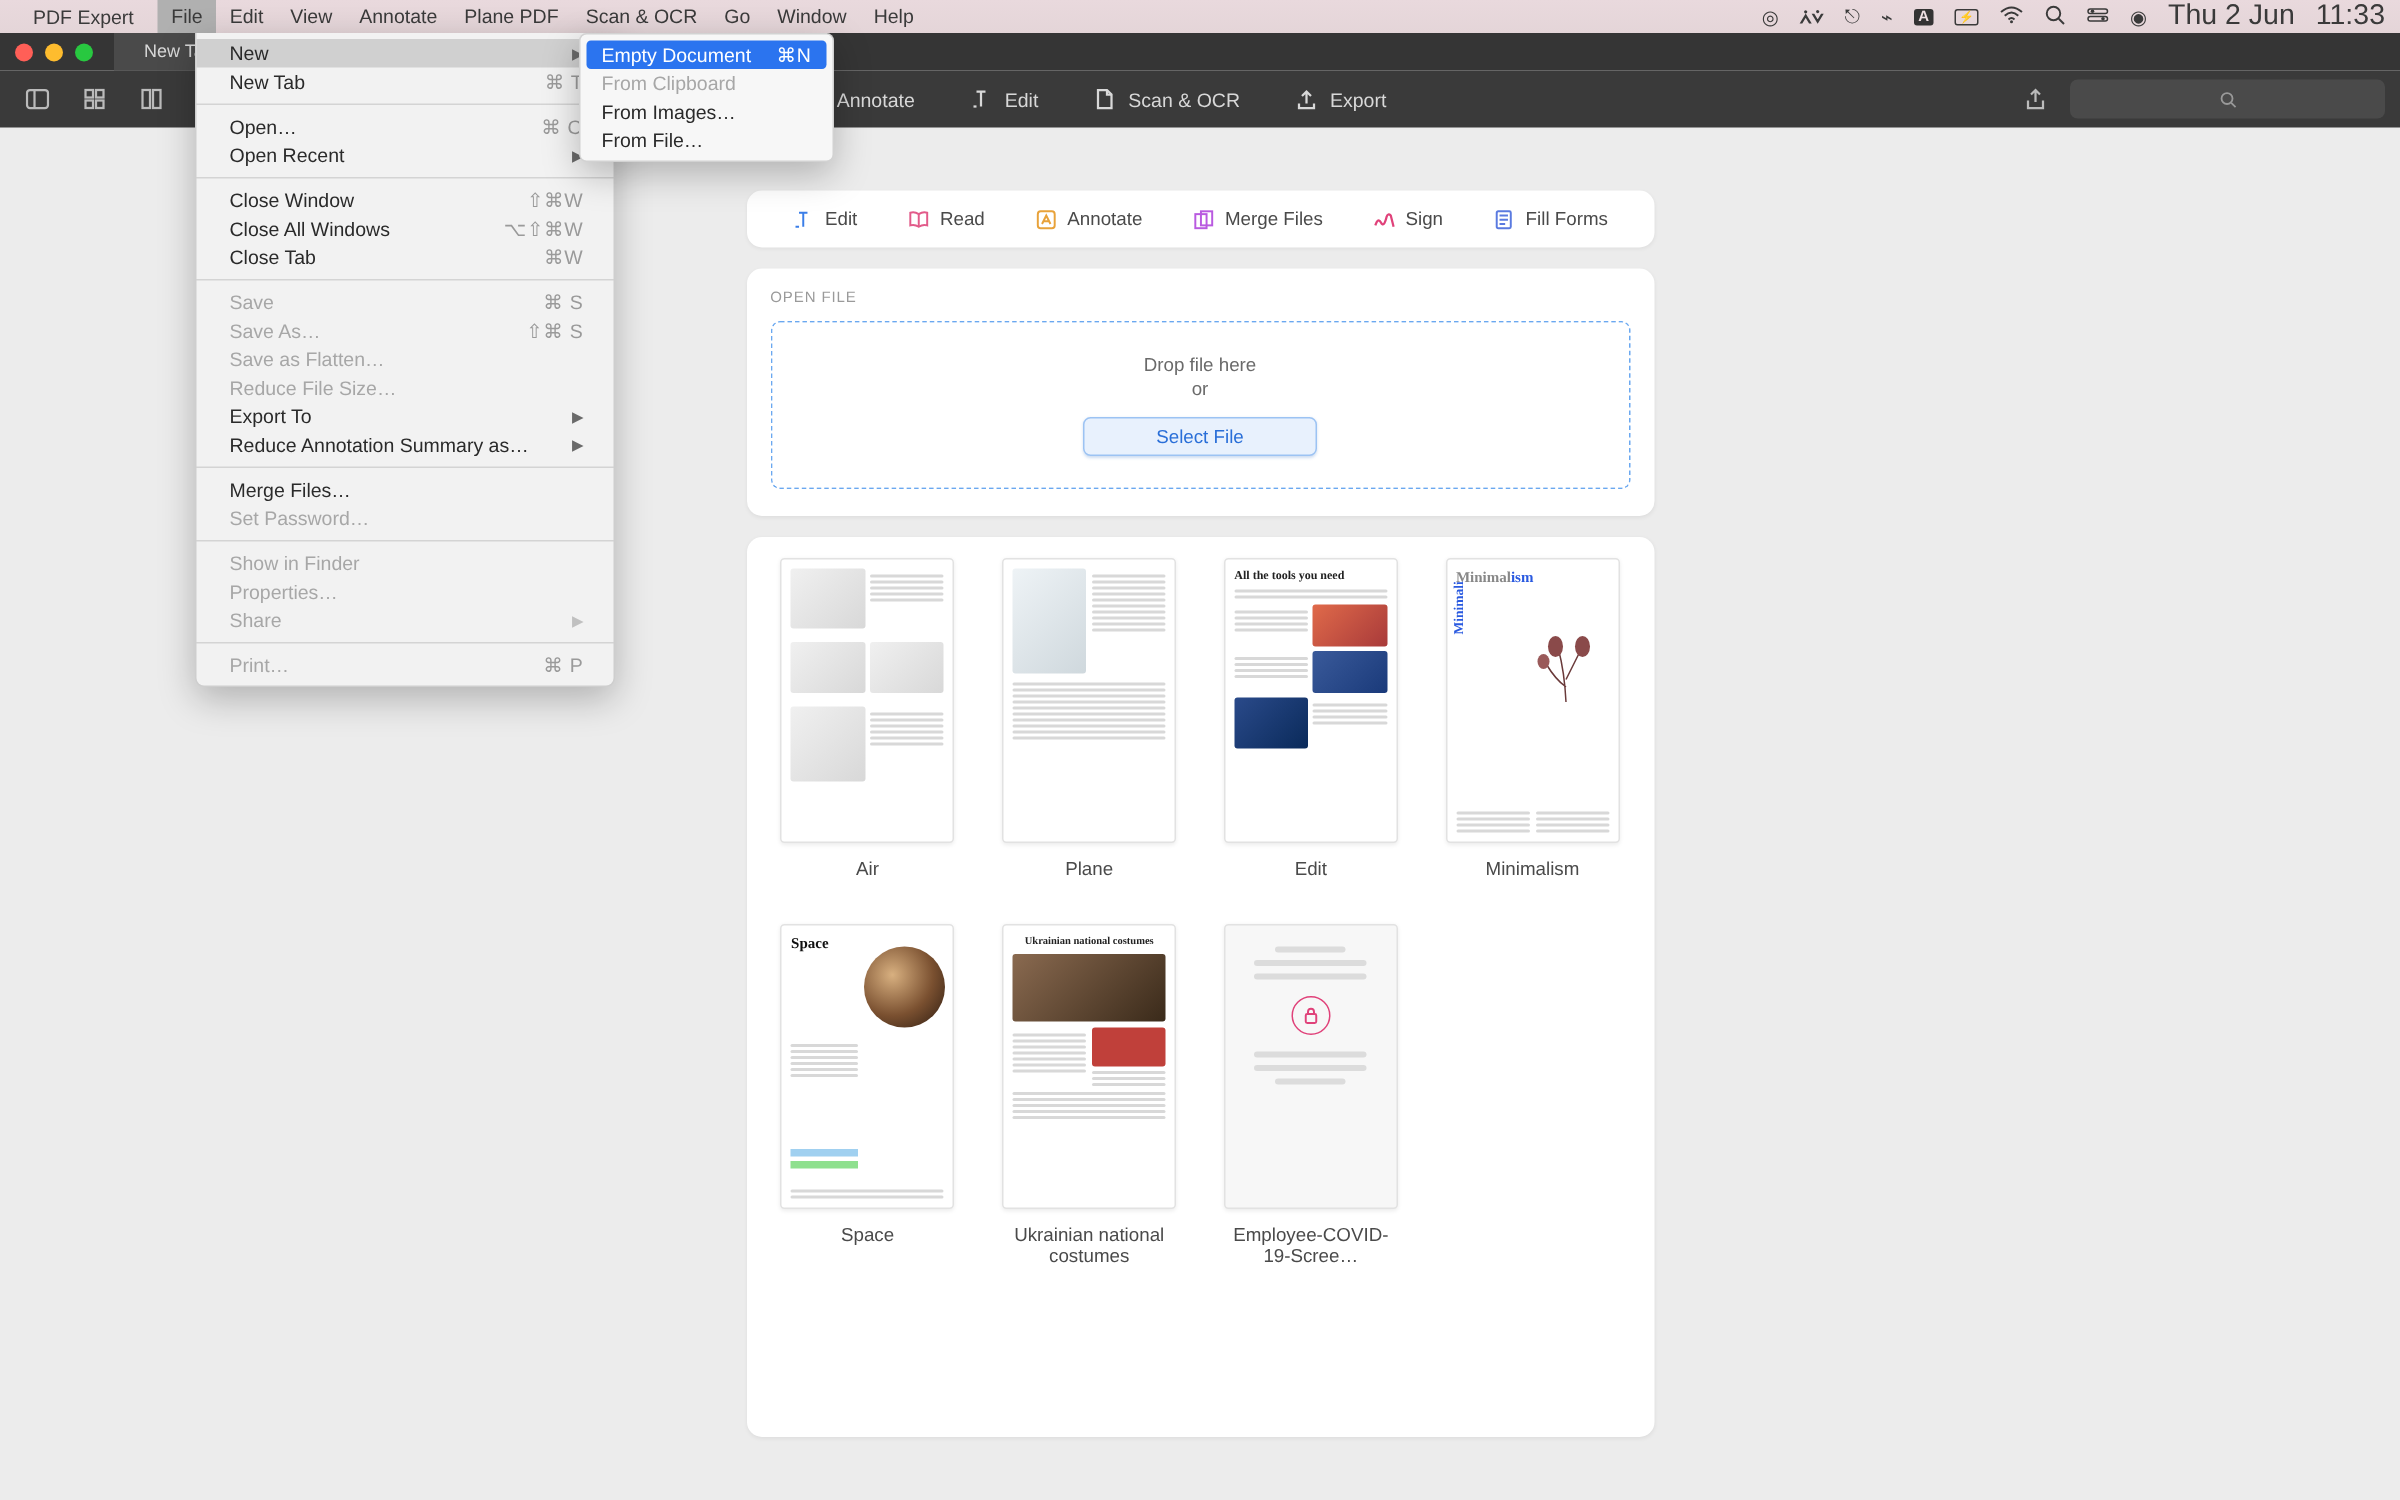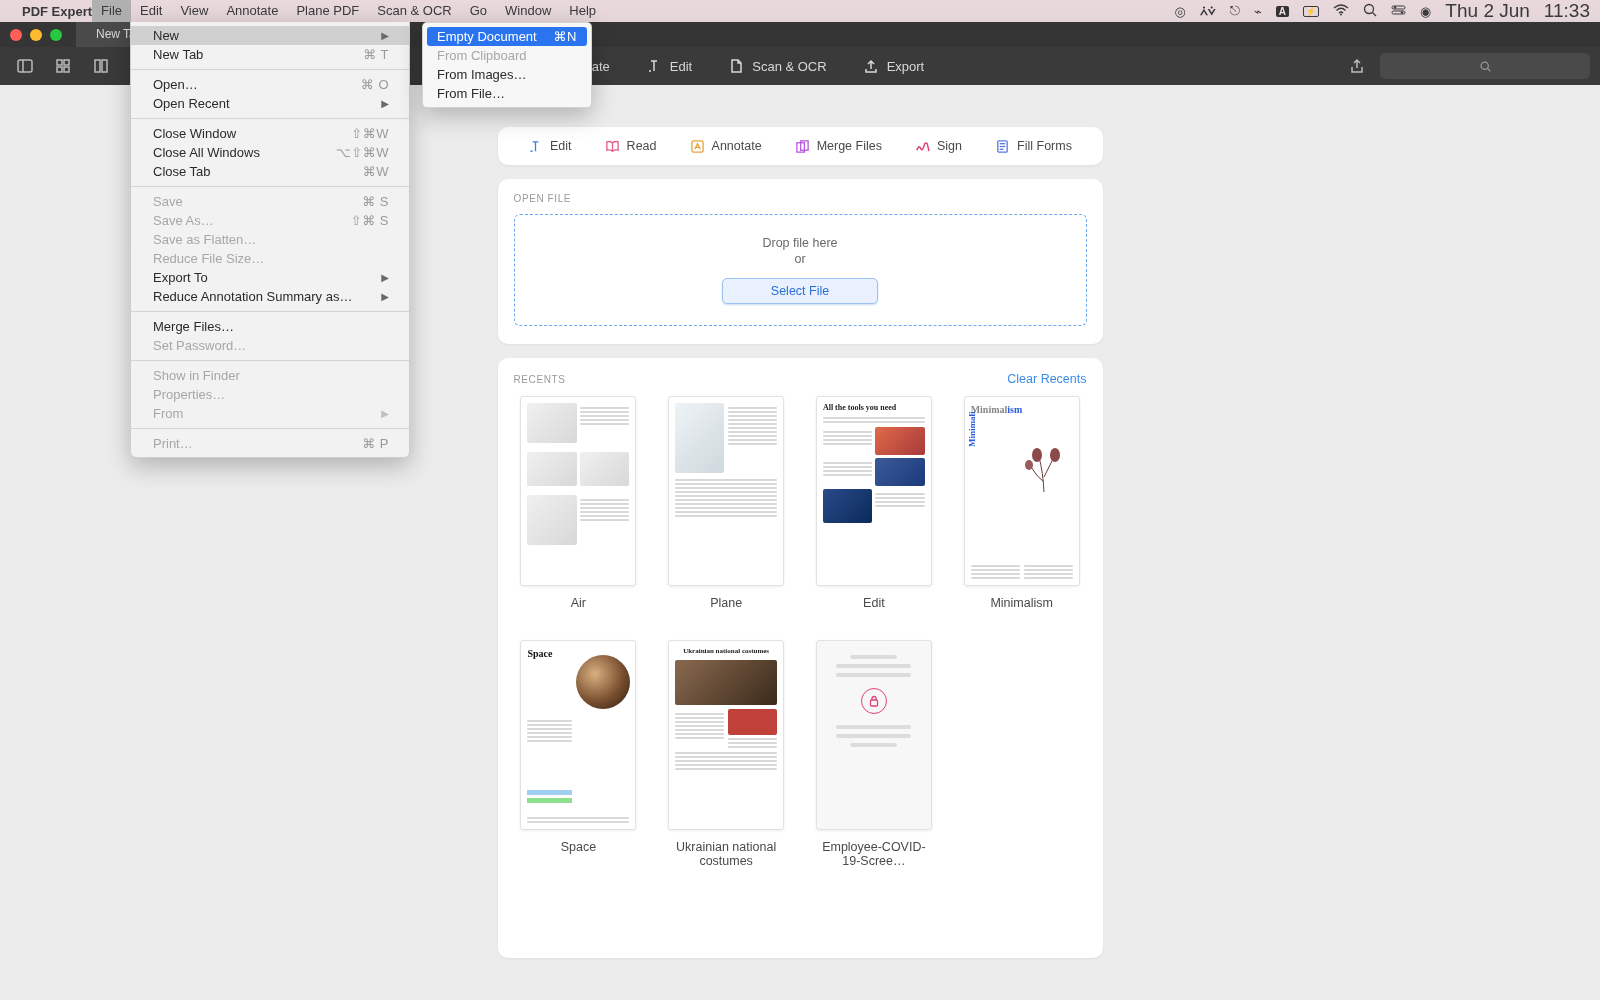--- a/index.html
+++ b/index.html
@@ -1,38 +1,38 @@
 <!DOCTYPE html>
 <html><head>
 <meta charset="utf-8">
 <style>
 * { margin: 0; padding: 0; box-sizing: border-box; }
 body { font-family: -apple-system, BlinkMacSystemFont, "Helvetica Neue", sans-serif; background: #ececec; width: 1600px; height: 1000px; overflow: hidden; font-size: 13px; color: #333; -webkit-font-smoothing: antialiased; }
 
 
 .menubar { height: 22px; background: linear-gradient(#e9d9dd, #e4d5d8); display: flex; align-items: center; padding: 0 10px; font-size: 13px; color: #3a3a3a; position: relative; z-index: 100; }
 .menubar .apple { margin-right: 12px; font-size: 15px; }
-.menubar .app-name { font-weight: 700; margin-right: 0; }
+.menubar .app-name { font-weight: 400; margin-right: 16px; }
 .menubar .mitem { padding: 0 9px; height: 22px; line-height: 22px; cursor: default; }
 .menubar .mitem.open { background: #b0b0b0; }
 .menubar .spacer { flex: 1; }
 .menubar .right-icons { display: flex; align-items: center; gap: 14px; font-size: 13px; color: #3a3a3a; }
 .menubar .right-icons .clock { font-size: 19px; }
 
 
 .dropdown { position: absolute; top: 22px; left: 130px; width: 280px; background: #f2f2f2; border: 1px solid rgba(0,0,0,0.15); border-top: none; border-radius: 0 0 6px 6px; box-shadow: 0 8px 24px rgba(0,0,0,0.25); z-index: 200; padding: 4px 0; }
 .dropdown .drow { display: flex; align-items: center; padding: 2px 20px 2px 22px; height: 19px; font-size: 13px; color: #2a2a2a; position: relative; }
 .dropdown .drow.disabled { color: #a7a7a7; }
 .dropdown .drow.hover { background: #d0d0d0; }
 .dropdown .drow .shortcut { margin-left: auto; color: #9a9a9a; font-size: 13px; letter-spacing: 0.5px;}
 .dropdown .drow .chev { margin-left: auto; color: #6a6a6a; font-size: 10px; }
 .dropdown .sep { height: 1px; background: rgba(0,0,0,0.12); margin: 5px 0; }
 
 
-.submenu { position: absolute; top: 22px; left: 422px; width: 170px; background: #f7f7f7; border: 1px solid rgba(0,0,0,0.15); border-radius: 5px; box-shadow: 0 8px 24px rgba(0,0,0,0.25); z-index: 300; padding: 4px 0; }
+.submenu { position: absolute; top: 22px; left: 386px; width: 170px; background: #f7f7f7; border: 1px solid rgba(0,0,0,0.15); border-radius: 5px; box-shadow: 0 8px 24px rgba(0,0,0,0.25); z-index: 300; padding: 4px 0; }
 .submenu .srow { display: flex; align-items: center; padding: 2px 14px 2px 14px; height: 19px; font-size: 13px; color: #2a2a2a; }
 .submenu .srow.selected { background: #2b74ef; color: #fff; border-radius: 3px; margin: 0 4px; padding-left: 10px; padding-right: 10px; }
 .submenu .srow.selected .shortcut { color: #fff; }
 .submenu .srow.disabled { color: #a7a7a7; }
 .submenu .srow .shortcut { margin-left: auto; color: #9a9a9a; font-size: 13px; letter-spacing: 0.5px; }
 
 
 .window { position: absolute; top: 22px; left: 0; right: 0; bottom: 0; background: #ececec; }
 .titlebar { height: 25px; background: #353535; display: flex; align-items: center; padding-left: 10px; }
 .traffic { display: flex; gap: 8px; margin-right: 14px; }
@@ -216,21 +216,21 @@
       <span>Set Password…</span>
     </div>
   <div class="sep"></div>
   <div class="drow disabled">
       <span>Show in Finder</span>
     </div>
   <div class="drow disabled">
       <span>Properties…</span>
     </div>
   <div class="drow disabled">
-      <span>From</span>
+      <span>Share</span>
       <span class="chev" style="color:#c0c0c0">▶</span>
     </div>
   <div class="sep"></div>
   <div class="drow disabled">
       <span>Print…</span>
       <span class="shortcut">⌘ P</span>
     </div>
 </div>
 
 <div class="submenu">
@@ -388,24 +388,20 @@
       <div class="card open-card">
         <div class="section-label">Open File</div>
         <div class="dropzone">
           <div class="dz-text">Drop file here</div>
           <div class="dz-text">or</div>
           <button class="select-btn">Select File</button>
         </div>
       </div>
 
       <div class="card recents-card">
-        <div class="recents-head">
-          <div class="section-label" style="margin-bottom:0">Recents</div>
-          <div class="clear">Clear Recents</div>
-        </div>
         <div class="recents-grid">
 
           <div class="recent-item">
             <div class="thumb th-air">
               <div style="display:flex;gap:3px;">
                   <div class="imgblock" style="flex:1"></div>
                   <div style="flex:1" class="textlines">
                     <div class="ln"></div>
                     <div class="ln"></div>
                     <div class="ln"></div>

